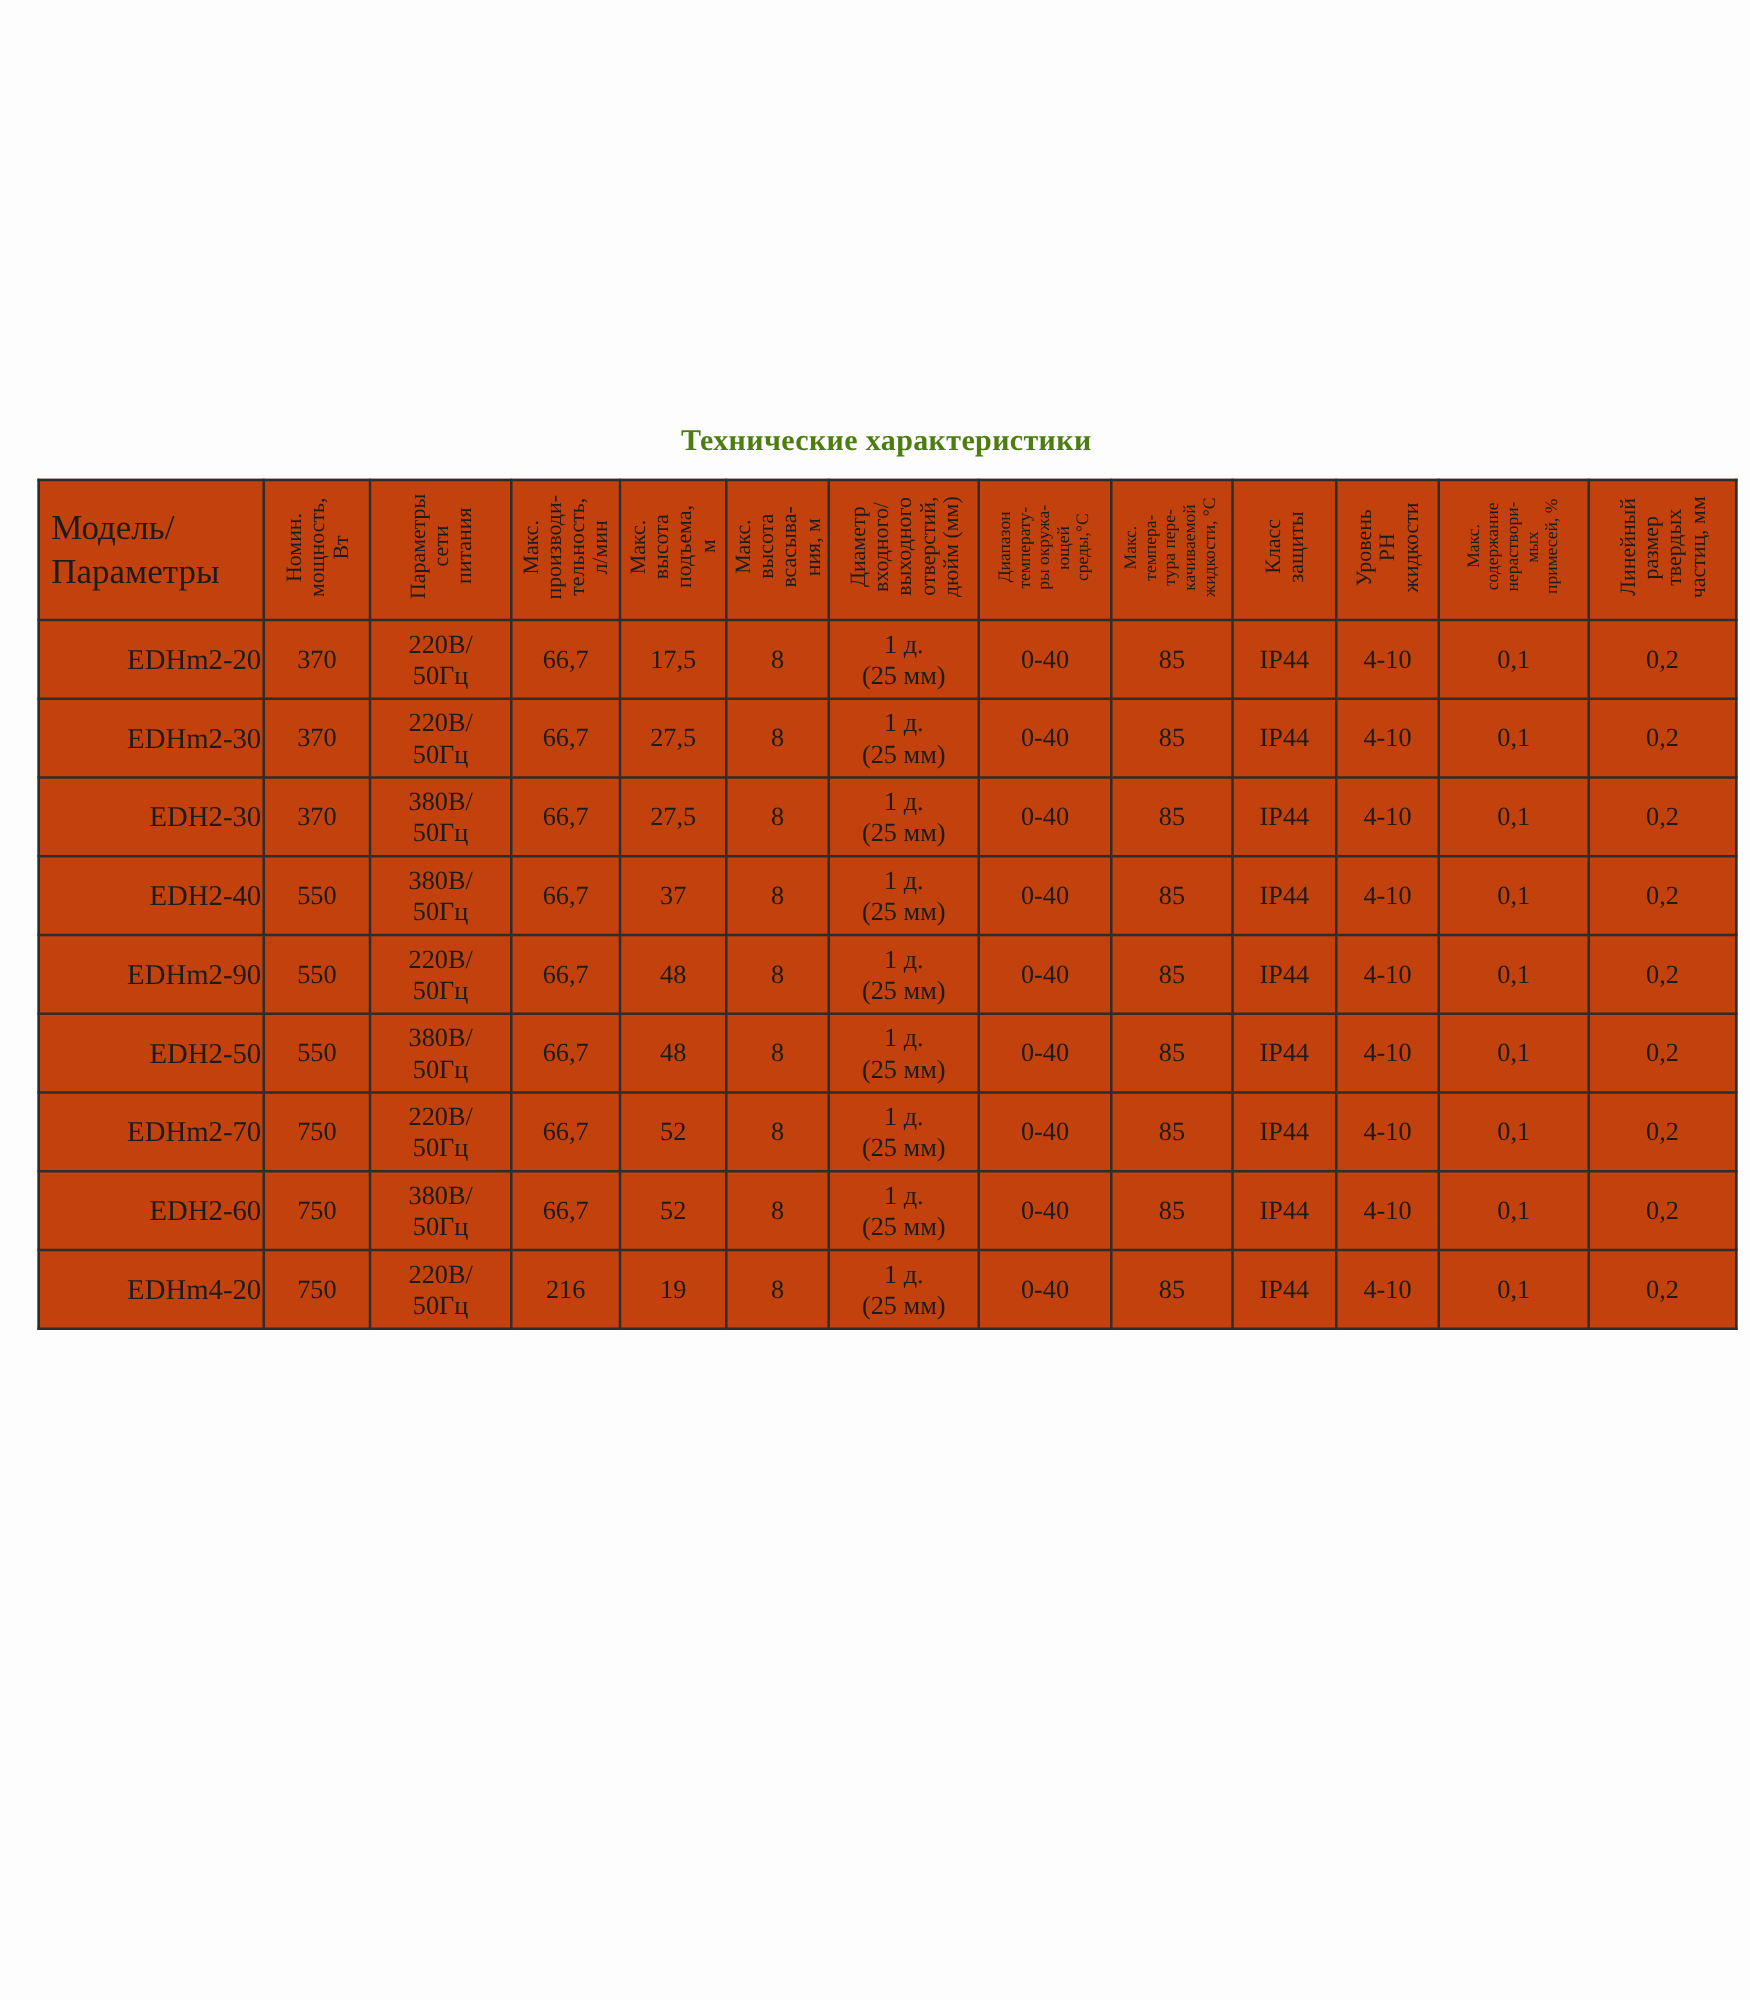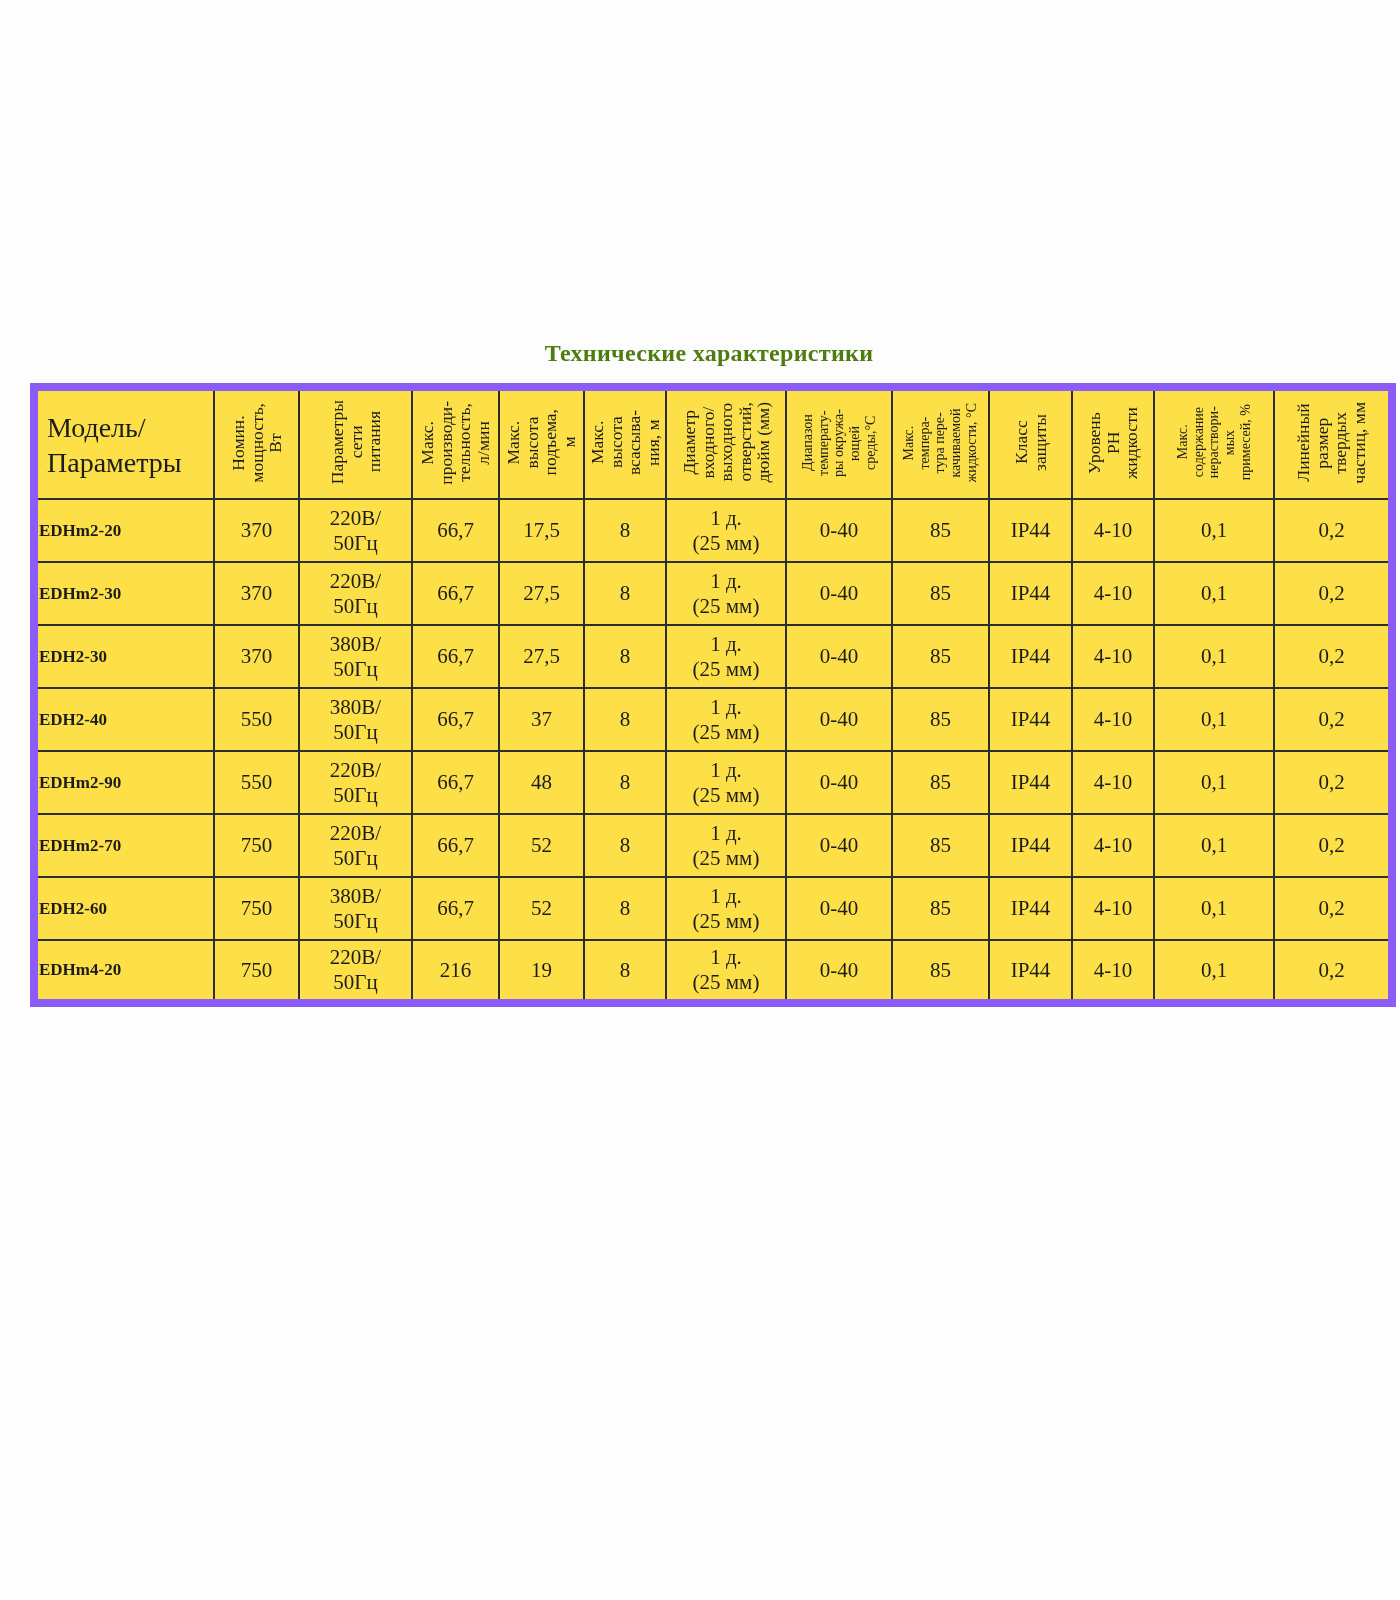--- a/index.html
+++ b/index.html
@@ -22,22 +22,22 @@
     font-weight: bold;
     font-size: 24px;
     color: #4d7c0f;
     letter-spacing: 0.3px;
   }
   table.specs {
     border-collapse: collapse;
     table-layout: fixed;
     width: 1358px;
     margin: 16px 0 0 30px;
-    background: #fde047;
-    border: 8px solid #8b5cf6;
+    background: #c2410c;
+    border: 1px solid #8b5cf6;
   }
   .specs th, .specs td {
     border: 2px solid #2d2d2d;
     overflow: hidden;
   }
   .specs thead tr { height: 112px; }
   .specs tbody tr { height: 63px; }
 
   th.corner {
     text-align: left;
@@ -63,24 +63,24 @@
     line-height: 1.06;
   }
   
   .specs th:nth-child(8) .vtext,
   .specs th:nth-child(9) .vtext,
   .specs th:nth-child(12) .vtext {
     font-size: 14px;
     line-height: 1.12;
   }
   td.model {
-    text-align: left;
+    text-align: right;
     vertical-align: middle;
-    font-weight: bold;
-    font-size: 17px;
+    font-weight: normal;
+    font-size: 23px;
     white-space: pre-line;
   }
   td.val {
     text-align: center;
     vertical-align: middle;
     font-size: 21px;
     line-height: 1.18;
     white-space: pre-line;
   }
   col.c1  { width: 180px; }
@@ -252,20 +252,37 @@
           <td class="val">1 д.
 (25 мм)</td>
           <td class="val">0-40</td>
           <td class="val">85</td>
           <td class="val">IP44</td>
           <td class="val">4-10</td>
           <td class="val">0,1</td>
           <td class="val">0,2</td>
         </tr>
         <tr>
+          <td class="model">EDH2-50</td>
+          <td class="val">550</td>
+          <td class="val">380В/
+50Гц</td>
+          <td class="val">66,7</td>
+          <td class="val">48</td>
+          <td class="val">8</td>
+          <td class="val">1 д.
+(25 мм)</td>
+          <td class="val">0-40</td>
+          <td class="val">85</td>
+          <td class="val">IP44</td>
+          <td class="val">4-10</td>
+          <td class="val">0,1</td>
+          <td class="val">0,2</td>
+        </tr>
+        <tr>
           <td class="model">EDHm2-70</td>
           <td class="val">750</td>
           <td class="val">220В/
 50Гц</td>
           <td class="val">66,7</td>
           <td class="val">52</td>
           <td class="val">8</td>
           <td class="val">1 д.
 (25 мм)</td>
           <td class="val">0-40</td>

